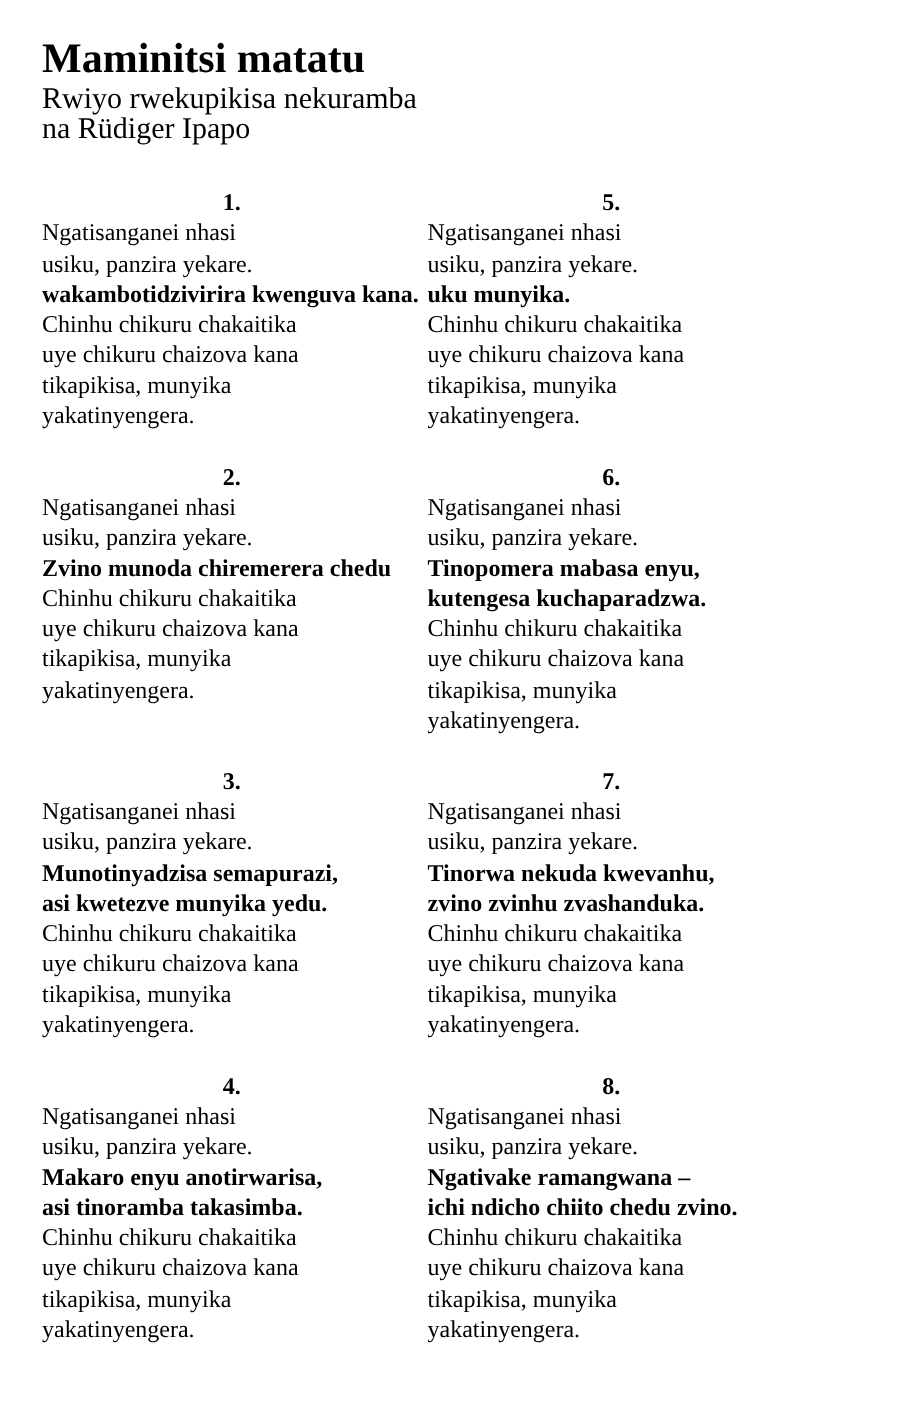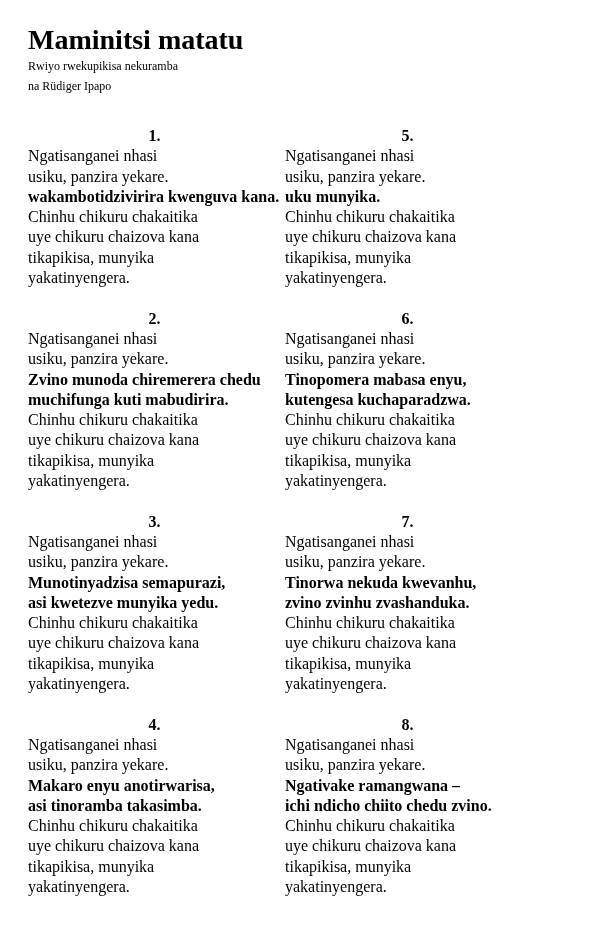--- a/index.html
+++ b/index.html
@@ -12,21 +12,21 @@
     font-family: "Liberation Serif", serif;
   }
   .page { padding: 24px 0 0 28px; }
   .title {
     font-size: 28px;
     line-height: 32px;
     font-weight: bold;
     white-space: nowrap;
   }
   .subtitle-line {
-    font-size: 12px;
+    font-size: 20px;
     line-height: 20px;
     white-space: nowrap;
   }
   .verses {
     margin-top: 30px;
     display: grid;
     grid-template-columns: 253px 245px;
     grid-template-rows: repeat(4, auto);
     grid-auto-flow: column;
     column-gap: 4px;
@@ -66,21 +66,20 @@
           <div class="line">yakatinyengera.</div>
         </div>
   </div>
 
   <div class="verse">
     <div class="verse-number">2.</div>
     <div>
           <div class="line">Ngatisanganei nhasi</div>
           <div class="line">usiku, panzira yekare.</div>
           <div class="line bold">Zvino munoda chiremerera chedu</div>
-          <div class="line bold">muchifunga kuti mabudirira.</div>
           <div class="line">Chinhu chikuru chakaitika</div>
           <div class="line">uye chikuru chaizova kana</div>
           <div class="line">tikapikisa, munyika</div>
           <div class="line">yakatinyengera.</div>
         </div>
   </div>
 
   <div class="verse">
     <div class="verse-number">3.</div>
     <div>

